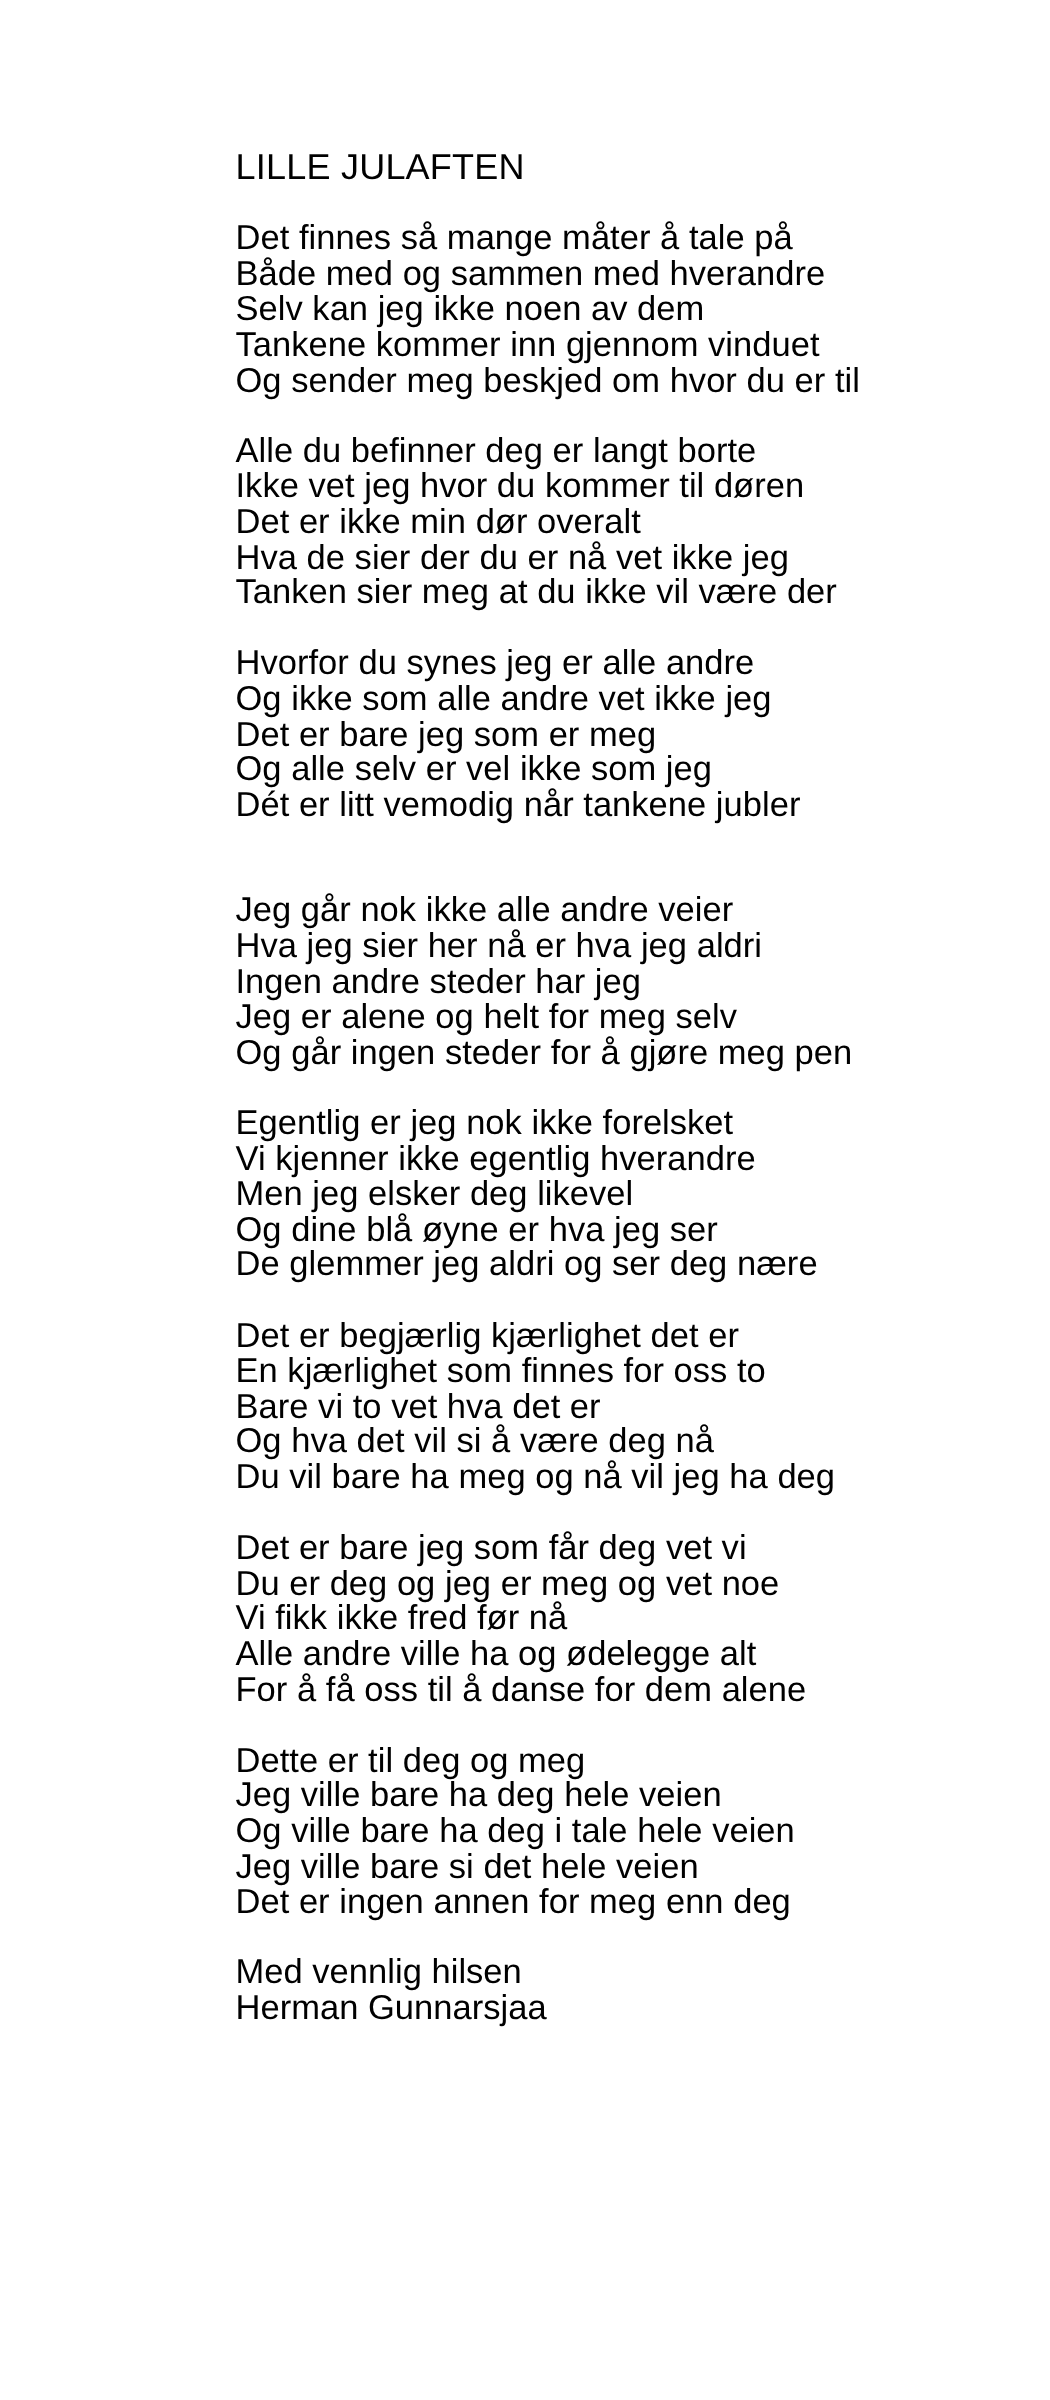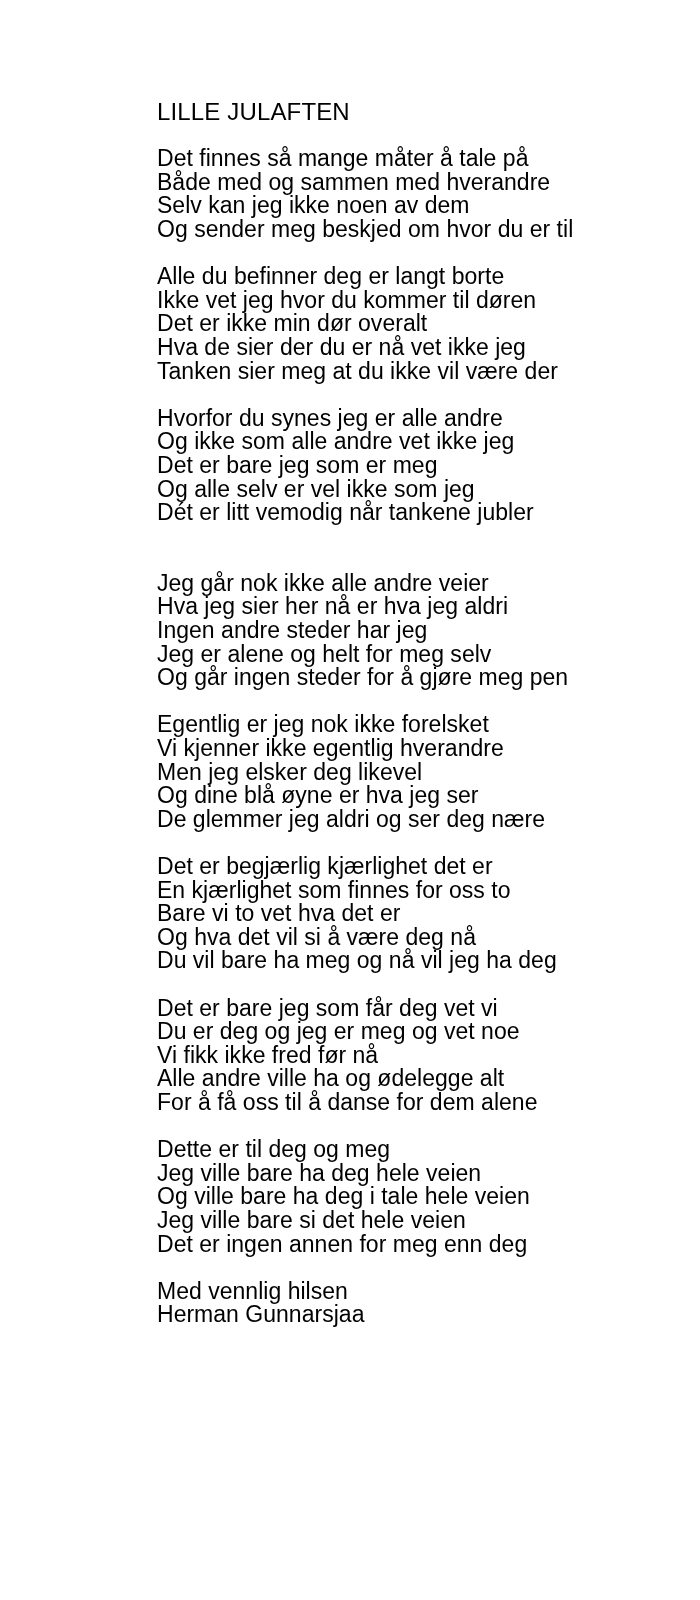--- a/index.html
+++ b/index.html
@@ -58,20 +58,21 @@
 
 <div class="page">
   <div class="doc-body">
     <div class="doc-title">LILLE JULAFTEN</div>
     <div id="stanza-container">
         <div class="stanza-spacer"></div>
         <div class="stanza">
           <div class="line">Det finnes så mange måter å tale på</div>
           <div class="line">Både med og sammen med hverandre</div>
           <div class="line">Selv kan jeg ikke noen av dem</div>
+          <div class="line">Tankene kommer inn gjennom vinduet</div>
           <div class="line">Og sender meg beskjed om hvor du er til</div>
         </div>
         <div class="stanza-spacer"></div>
         <div class="stanza">
           <div class="line">Alle du befinner deg er langt borte</div>
           <div class="line">Ikke vet jeg hvor du kommer til døren</div>
           <div class="line">Det er ikke min dør overalt</div>
           <div class="line">Hva de sier der du er nå vet ikke jeg</div>
           <div class="line">Tanken sier meg at du ikke vil være der</div>
         </div>

